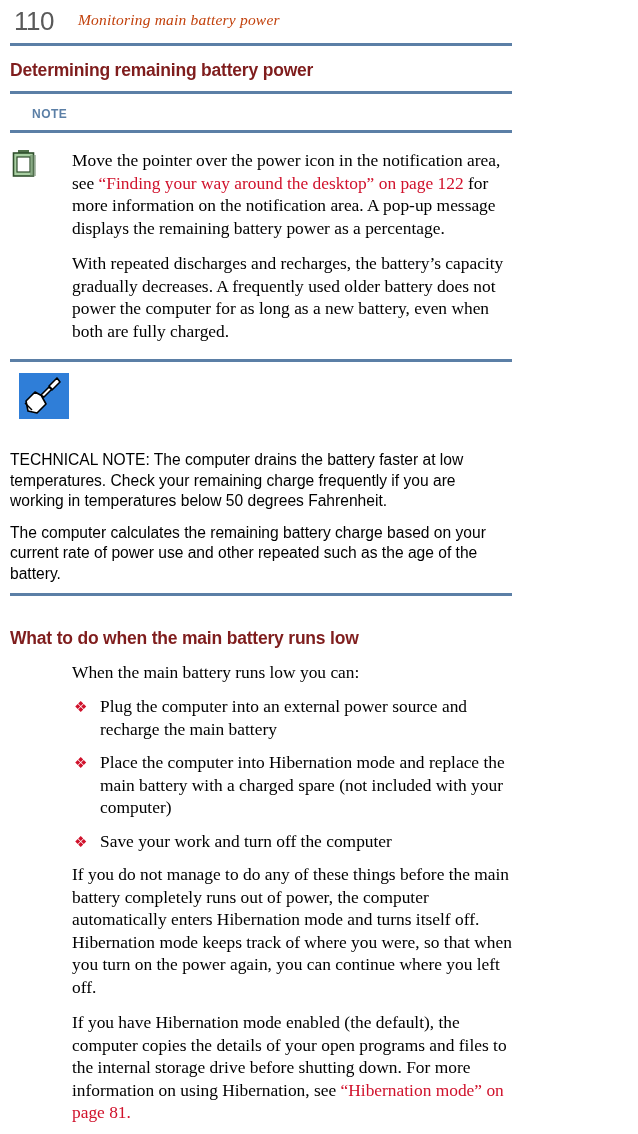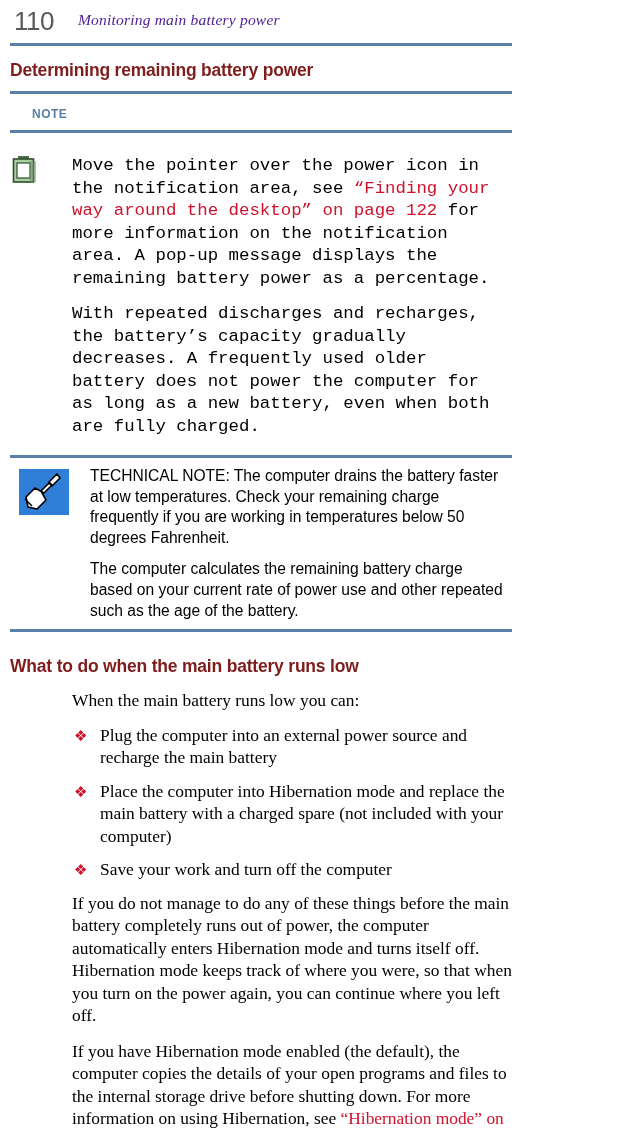--- a/index.html
+++ b/index.html
@@ -45,42 +45,42 @@
     font-family: "Liberation Sans", sans-serif;
     font-weight: bold;
     font-size: 14.5px;
     color: #d0112b;
     line-height: 18px;
   }
   .header-sub {
     font-family: "Liberation Serif", serif;
     font-style: italic;
     font-size: 15.5px;
-    color: #4c1d95;
+    color: #c2410c;
     line-height: 20px;
     padding-top: 2px;
     letter-spacing: 0.2px;
   }
   .rule-blue {
     height: 3px;
     background: #5b7fa6;
     margin: 7px 0 0 0;
   }
 
   
   h2.section {
     font-family: "Liberation Sans", sans-serif;
     font-weight: bold;
     font-size: 17.5px;
     color: #7f1d1d;
     margin: 14px 0 0 0;
     letter-spacing: -0.2px;
   }
   h2.section.second {
-    margin-top: 24px;
+    margin-top: 32px;
   }
 
   
   .body-col {
     margin-left: 62px;
   }
   p.body {
     font-size: 17.4px;
     line-height: 22.5px;
     margin: 0 0 0 0;
@@ -181,40 +181,40 @@
   <div class="noteblock" style="margin-top:10px;">
     <div class="note-rule"></div>
     <div class="note-inner">
       <div class="note-icon-col">
         <div class="note-word">NOTE</div>
       </div>
     </div>
     <div class="note-rule"></div>
   </div>
 
-  <div class="note-inner" style="padding-top:22px;padding-bottom:0;font-family:Liberation Mono, monospace;">
+  <div class="note-inner" style="padding-top:16px;padding-bottom:0;">
     <div class="note-icon-col" style="padding-left:2px;">
       <span class="icon-battery">
         <svg width="26" height="30" viewBox="0 0 26 30" xmlns="http://www.w3.org/2000/svg">
           <rect x="6" y="1" width="11" height="3" fill="#4d6f48"></rect>
           <rect x="1.5" y="4" width="20" height="23" fill="#a8cfa2" stroke="#2f4f2c" stroke-width="1.6"></rect>
           <rect x="5" y="8" width="13" height="15" fill="#ffffff" stroke="#2f4f2c" stroke-width="1.2"></rect>
           <rect x="18" y="6" width="6" height="21" fill="#6f8c6b" opacity="0.55"></rect>
         </svg>
       </span>
     </div>
     <div style="flex:1 1 auto;padding-right:2px;">
       <p class="body"><span>Move the pointer over the power icon in the notification area, see </span><span class="link">“Finding your way around the desktop” on page 122</span><span> for more information on the notification area. A pop-up message displays the remaining battery power as a percentage.</span></p>
       <p class="body">With repeated discharges and recharges, the battery’s capacity gradually decreases. A frequently used older battery does not power the computer for as long as a new battery, even when both are fully charged.</p>
     </div>
   </div>
 
   <div class="noteblock" style="margin-top:17px;">
     <div class="note-rule"></div>
-    <div class="note-inner" style="padding-top:8px;padding-bottom:8px;">
+    <div class="note-inner" style="padding-top:8px;padding-bottom:8px;flex-direction:column;">
       <div class="note-icon-col" style="flex:0 0 80px;padding-left:6px;">
         <span class="icon-wrench">
           <svg width="56" height="52" viewBox="0 0 56 52" xmlns="http://www.w3.org/2000/svg">
             <rect x="3" y="3" width="50" height="46" fill="#2f7ed8"></rect>
             <path d="M41 8 L33 16 L36 19 L28 27 L19 22 L10 31 L12 41 L21 43 L30 34 L25 25 L33 17 L36 20 L44 12 Z" fill="#ffffff" stroke="#000000" stroke-width="1.6" stroke-linejoin="round"></path>
             <path d="M9 33 L16 40" stroke="#000000" stroke-width="1.4"></path>
           </svg>
         </span>
       </div>
       <div class="note-body">

